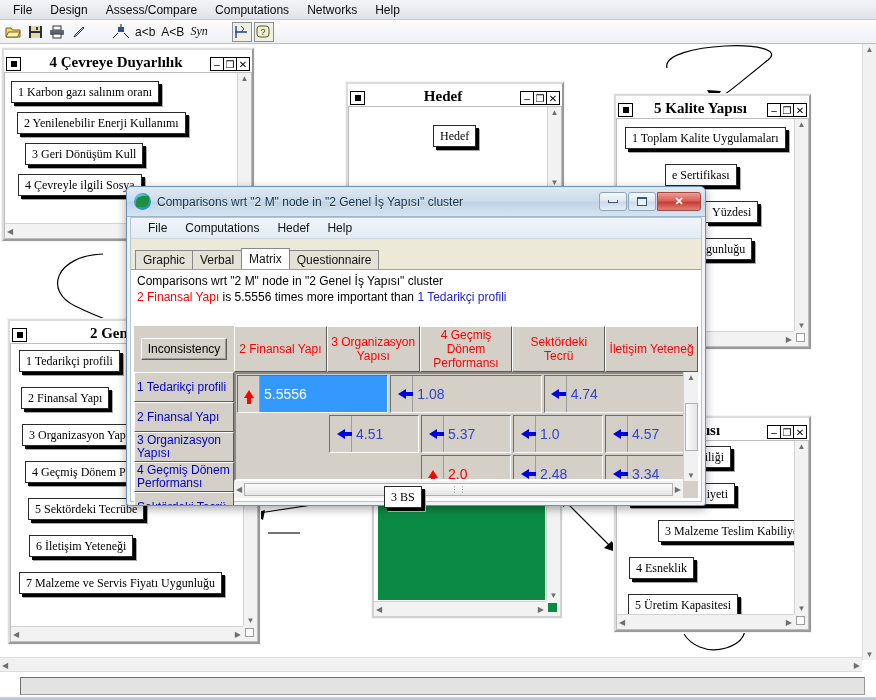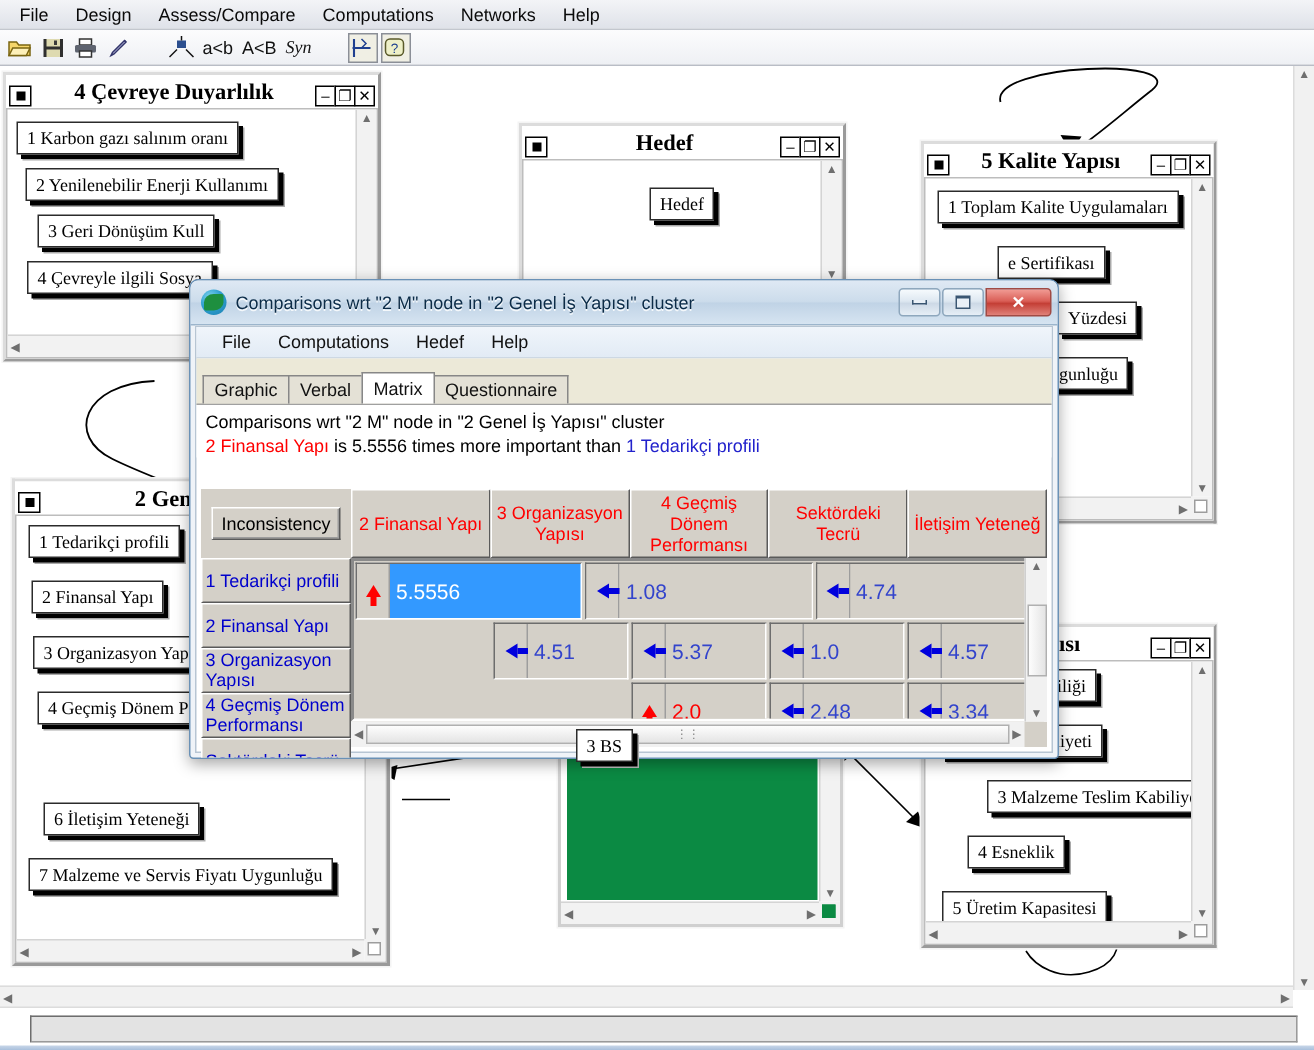--- a/index.html
+++ b/index.html
@@ -516,20 +516,21 @@
           <div class="win-btn">–</div>
           <div class="win-btn">❐</div>
           <div class="win-btn">✕</div>
         </div>
       </div>
       <div class="win-body" style="height:299px;">
         <div class="node" style="left:8px;  top:6px;">1 Tedarikçi profili</div>
         <div class="node" style="left:10px; top:43px;">2 Finansal Yapı</div>
         <div class="node" style="left:11px; top:80px;">3 Organizasyon Yapı</div>
         <div class="node" style="left:14px; top:117px;">4 Geçmiş Dönem Performansı</div>
+        <div class="node" style="left:17px; top:154px;">5 Sektördeki Tecrübe</div>
         <div class="node" style="left:18px; top:191px;">6 İletişim Yeteneği</div>
         <div class="node" style="left:8px;  top:228px;">7 Malzeme ve Servis Fiyatı Uygunluğu</div>
         <div class="sb-v">
           <div class="sb-btn">▲</div>
           <div class="sb-btn">▼</div>
         </div>
         <div class="sb-h">
           <div class="sb-btn">◀</div>
           <div class="sb-btn">▶</div>
         </div>
@@ -548,21 +549,21 @@
         <div class="win-btns">
           <div class="win-btn">–</div>
           <div class="win-btn">❐</div>
           <div class="win-btn">✕</div>
         </div>
       </div>
       <div class="win-body" style="height:190px;">
         <div class="node" style="left:40px; top:5px;">m Yeterliliği</div>
         <div class="node" style="left:10px; top:42px;">2 Üretim Kabiliyeti</div>
         <div class="node" style="left:8px;  top:79px;margin-left:33px;">3 Malzeme Teslim Kabiliyeti</div>
-        <div class="node" style="left:28px; top:116px;">4 Esneklik</div>
+        <div class="node" style="left:12px; top:116px;">4 Esneklik</div>
         <div class="node" style="left:11px; top:153px;">5 Üretim Kapasitesi</div>
         <div class="sb-v">
           <div class="sb-btn">▲</div>
           <div class="sb-btn">▼</div>
         </div>
         <div class="sb-h">
           <div class="sb-btn">◀</div>
           <div class="sb-btn">▶</div>
         </div>
         <div class="sb-corner">

